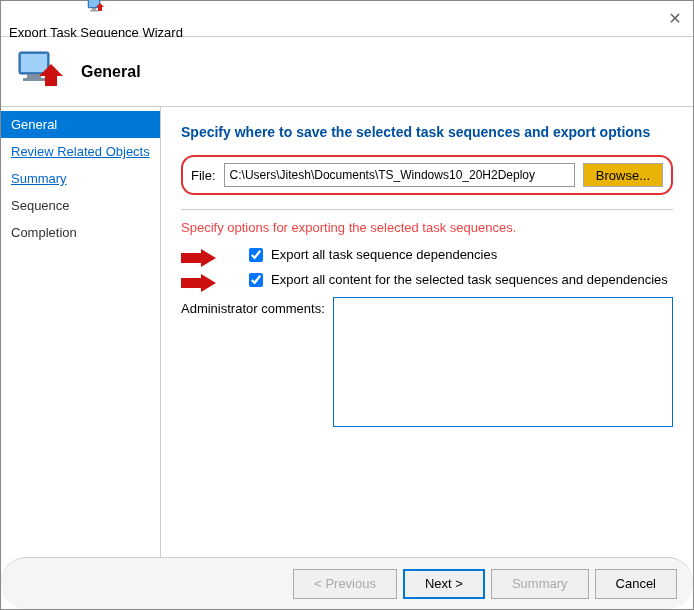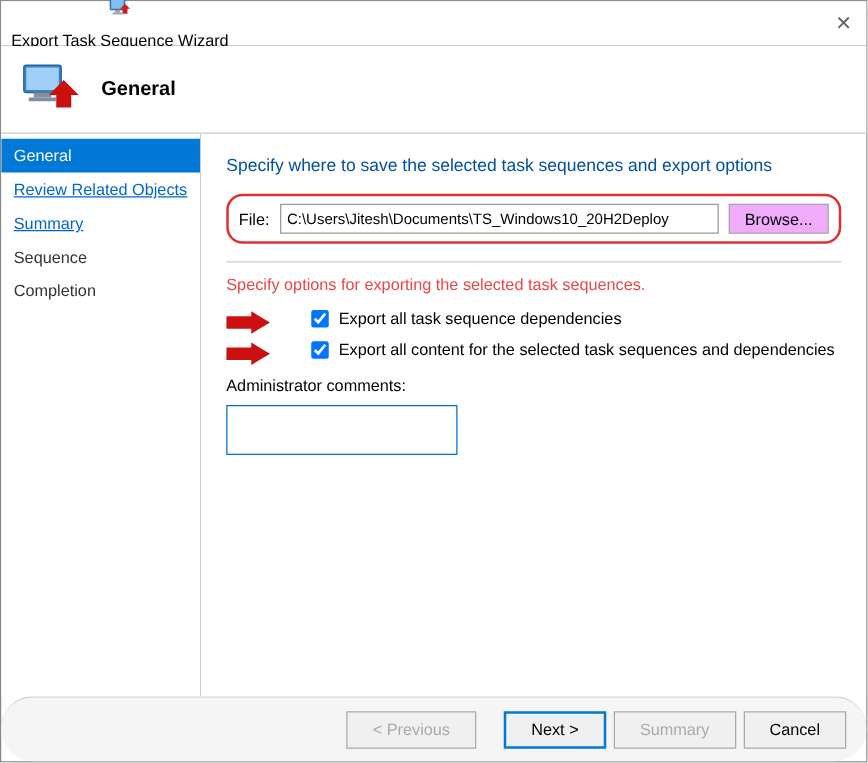--- a/index.html
+++ b/index.html
@@ -106,21 +106,21 @@
     }
     .main-content {
       flex: 1;
       padding: 16px 20px;
       overflow-y: auto;
       background: #ffffff;
     }
     .main-heading {
       color: #0050a0;
       font-size: 14px;
-      font-weight: normal;
+      font-weight: bold;
       margin-bottom: 14px;
       line-height: 1.3;
     }
     .file-row {
       display: flex;
       align-items: center;
       border: 2px solid #e03030;
       border-radius: 13px;
       padding: 6px 8px;
       margin-bottom: 14px;
@@ -138,21 +138,21 @@
       font-size: 12px;
       color: #000;
       background: #fff;
       overflow: hidden;
       text-overflow: ellipsis;
       white-space: nowrap;
       height: 24px;
     }
     .browse-btn {
       padding: 3px 12px;
-      background: #f0abfc;
+      background: #eab308;
       border: 1px solid #aaa;
       cursor: pointer;
       font-size: 13px;
       height: 24px;
       white-space: nowrap;
     }
     .divider {
       border: none;
       border-top: 1px solid #ccc;
       margin: 10px 0;
@@ -178,21 +178,20 @@
     }
     .checkbox-label {
       font-size: 13px;
       color: #000;
     }
     .comments-row {
       display: flex;
       align-items: flex-start;
       gap: 8px;
       margin-top: 8px;
-      flex-direction: column;
     }
     .comments-label {
       font-size: 13px;
       color: #000;
       white-space: nowrap;
       padding-top: 4px;
       min-width: 130px;
     }
     .comments-textarea {
       flex: 1;
@@ -220,21 +219,20 @@
       background: #f0f0f0;
       font-size: 13px;
       cursor: pointer;
       min-width: 80px;
       height: 30px;
     }
     .footer-btn.primary {
       background: #f0f0f0;
       border: 2px solid #0078d7;
       color: #000;
-      margin-left: 16px;
     }
     .footer-btn.disabled {
       color: #aaa;
       cursor: default;
     }
   </style>
 </head>
 <body>
 
 <div class="window">

